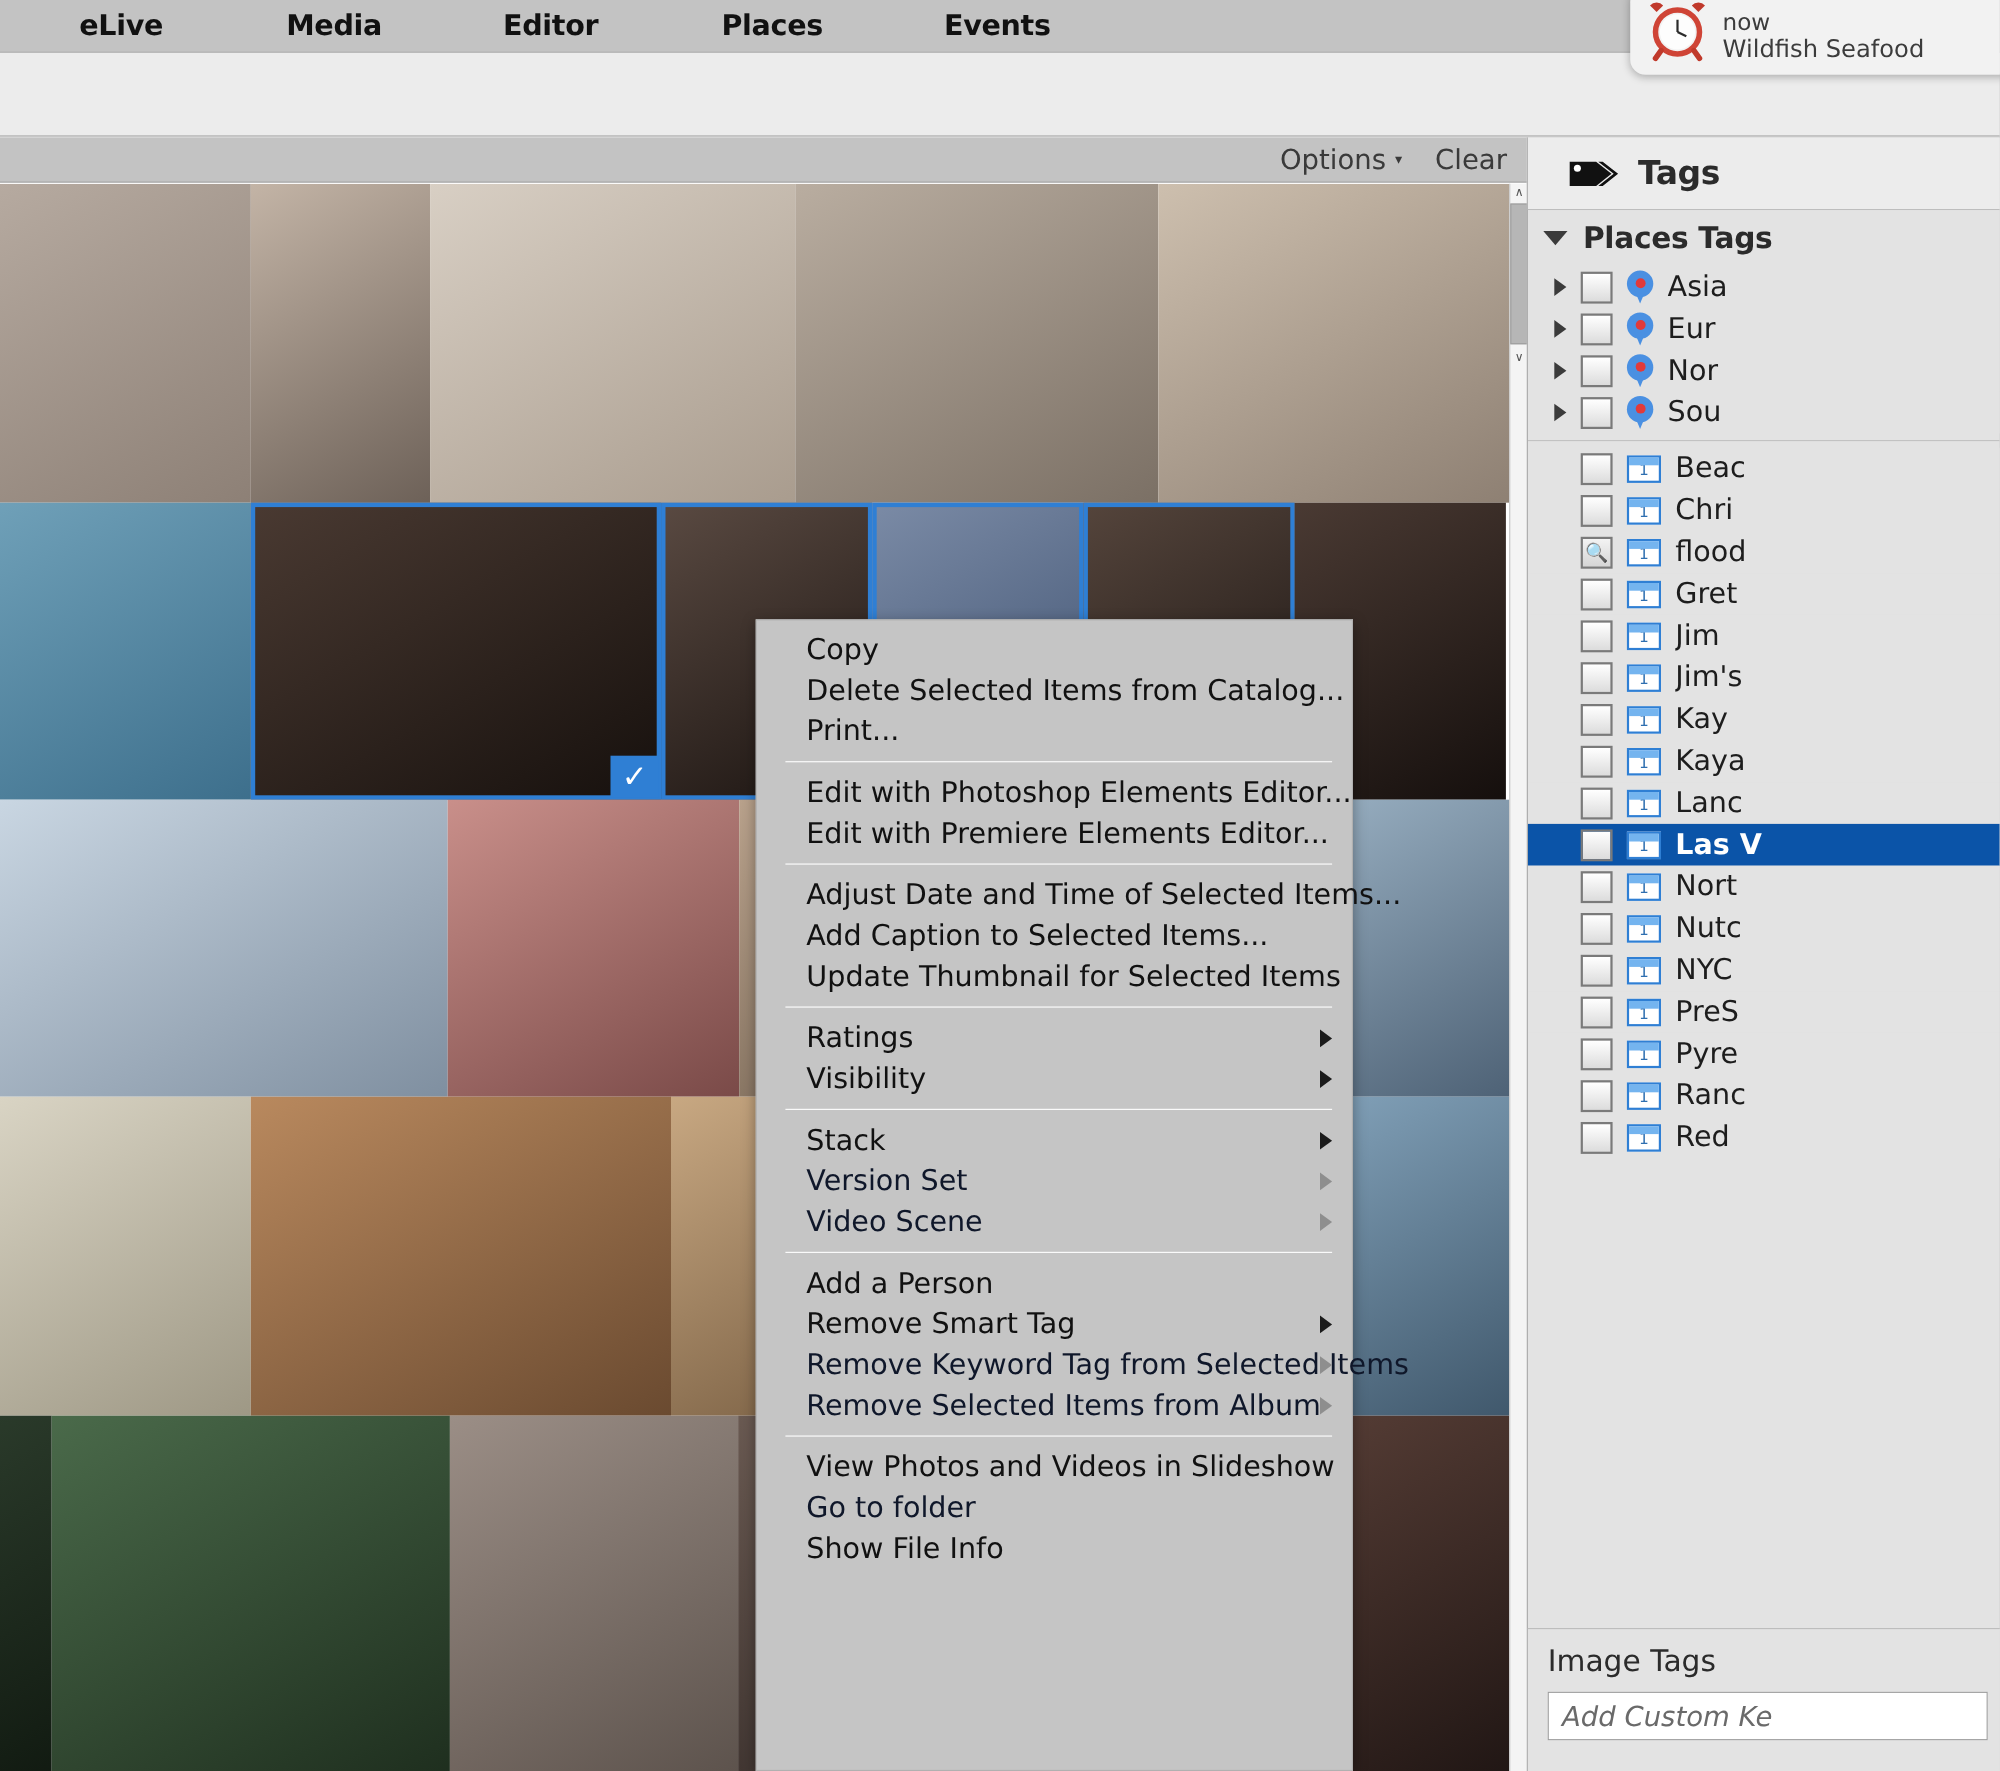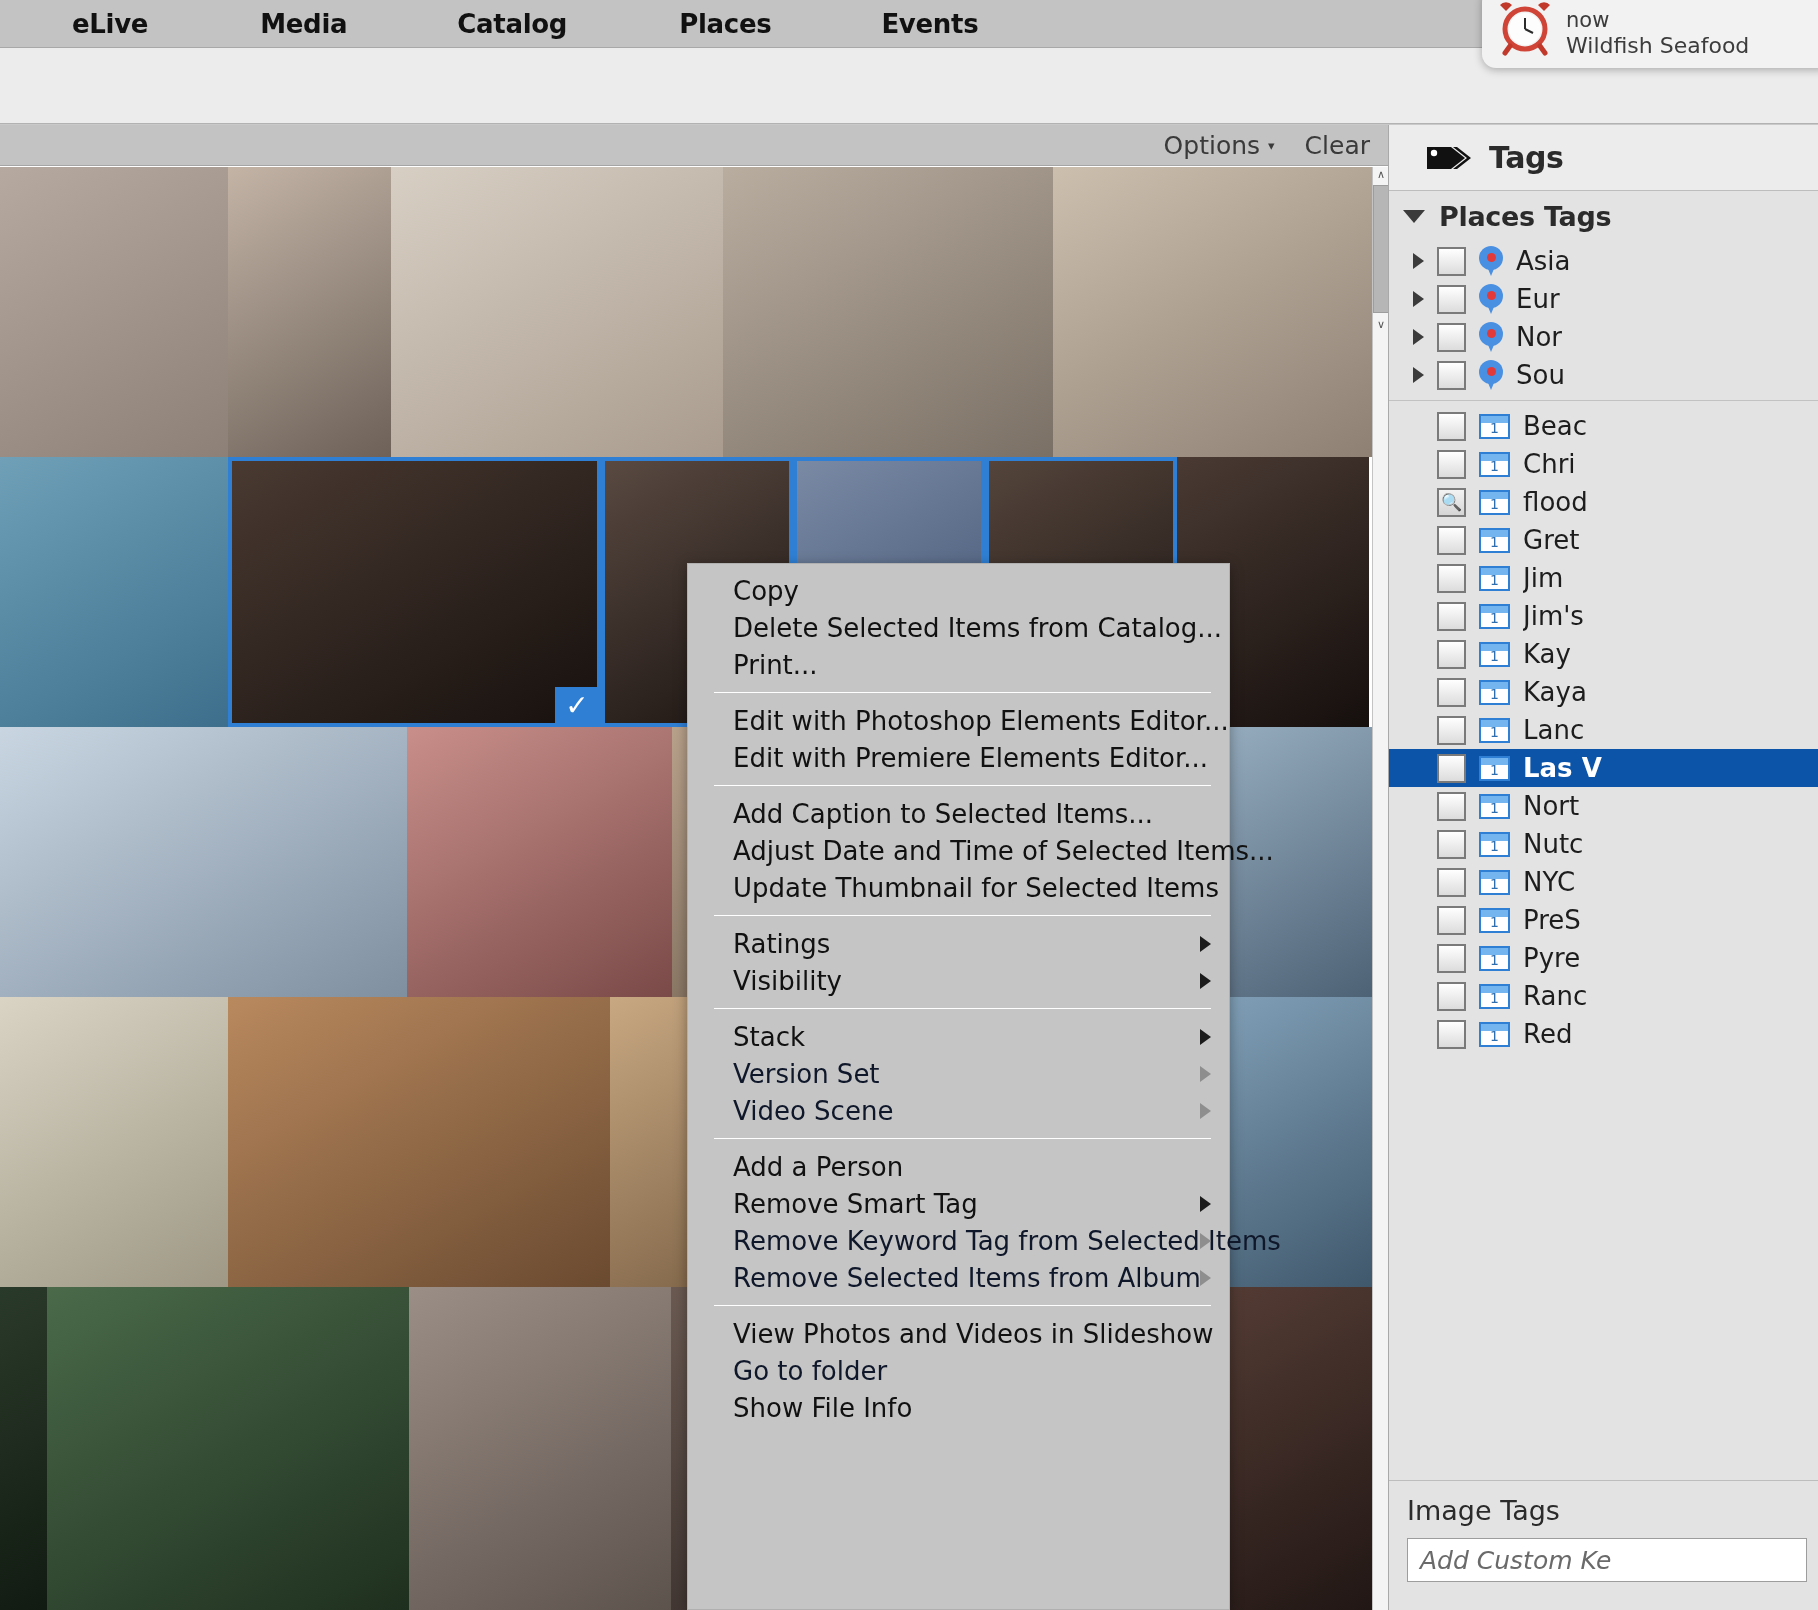--- a/index.html
+++ b/index.html
@@ -210,21 +210,21 @@
   .msep { height: 1px; background: #ffffff; margin: 9px 18px 9px 26px; }
 </style>
 </head>
 <body>
 
 <div id="root">
 
   <div class="topbar">
     <div class="topbar-item tb-elive">eLive</div>
     <div class="topbar-item tb-media">Media</div>
-    <div class="topbar-item tb-people">Catalog</div>
+    <div class="topbar-item tb-people">Editor</div>
     <div class="topbar-item tb-places">Places</div>
     <div class="topbar-item tb-events">Events</div>
   </div>
   <div class="subbar"></div>
 
   <div class="notif">
     <div class="notif-icon">
       <svg viewBox="0 0 58 58" width="58" height="58">
         <path d="M10 12 L4 6 a8 8 0 0 1 12 0 Z" fill="#c0392b"></path>
         <path d="M48 12 L54 6 a8 8 0 0 0 -12 0 Z" fill="#c0392b"></path>
@@ -303,24 +303,24 @@
       </div>
       <div class="msep"></div>
       <div class="mi">
         <span>Edit with Photoshop Elements Editor...</span>
       </div>
       <div class="mi">
         <span>Edit with Premiere Elements Editor...</span>
       </div>
       <div class="msep"></div>
       <div class="mi">
+        <span>Adjust Date and Time of Selected Items...</span>
+      </div>
+      <div class="mi">
         <span>Add Caption to Selected Items...</span>
-      </div>
-      <div class="mi">
-        <span>Adjust Date and Time of Selected Items...</span>
       </div>
       <div class="mi">
         <span>Update Thumbnail for Selected Items</span>
       </div>
       <div class="msep"></div>
       <div class="mi">
         <span>Ratings</span>
         <span class="subarrow"></span>
       </div>
       <div class="mi">

